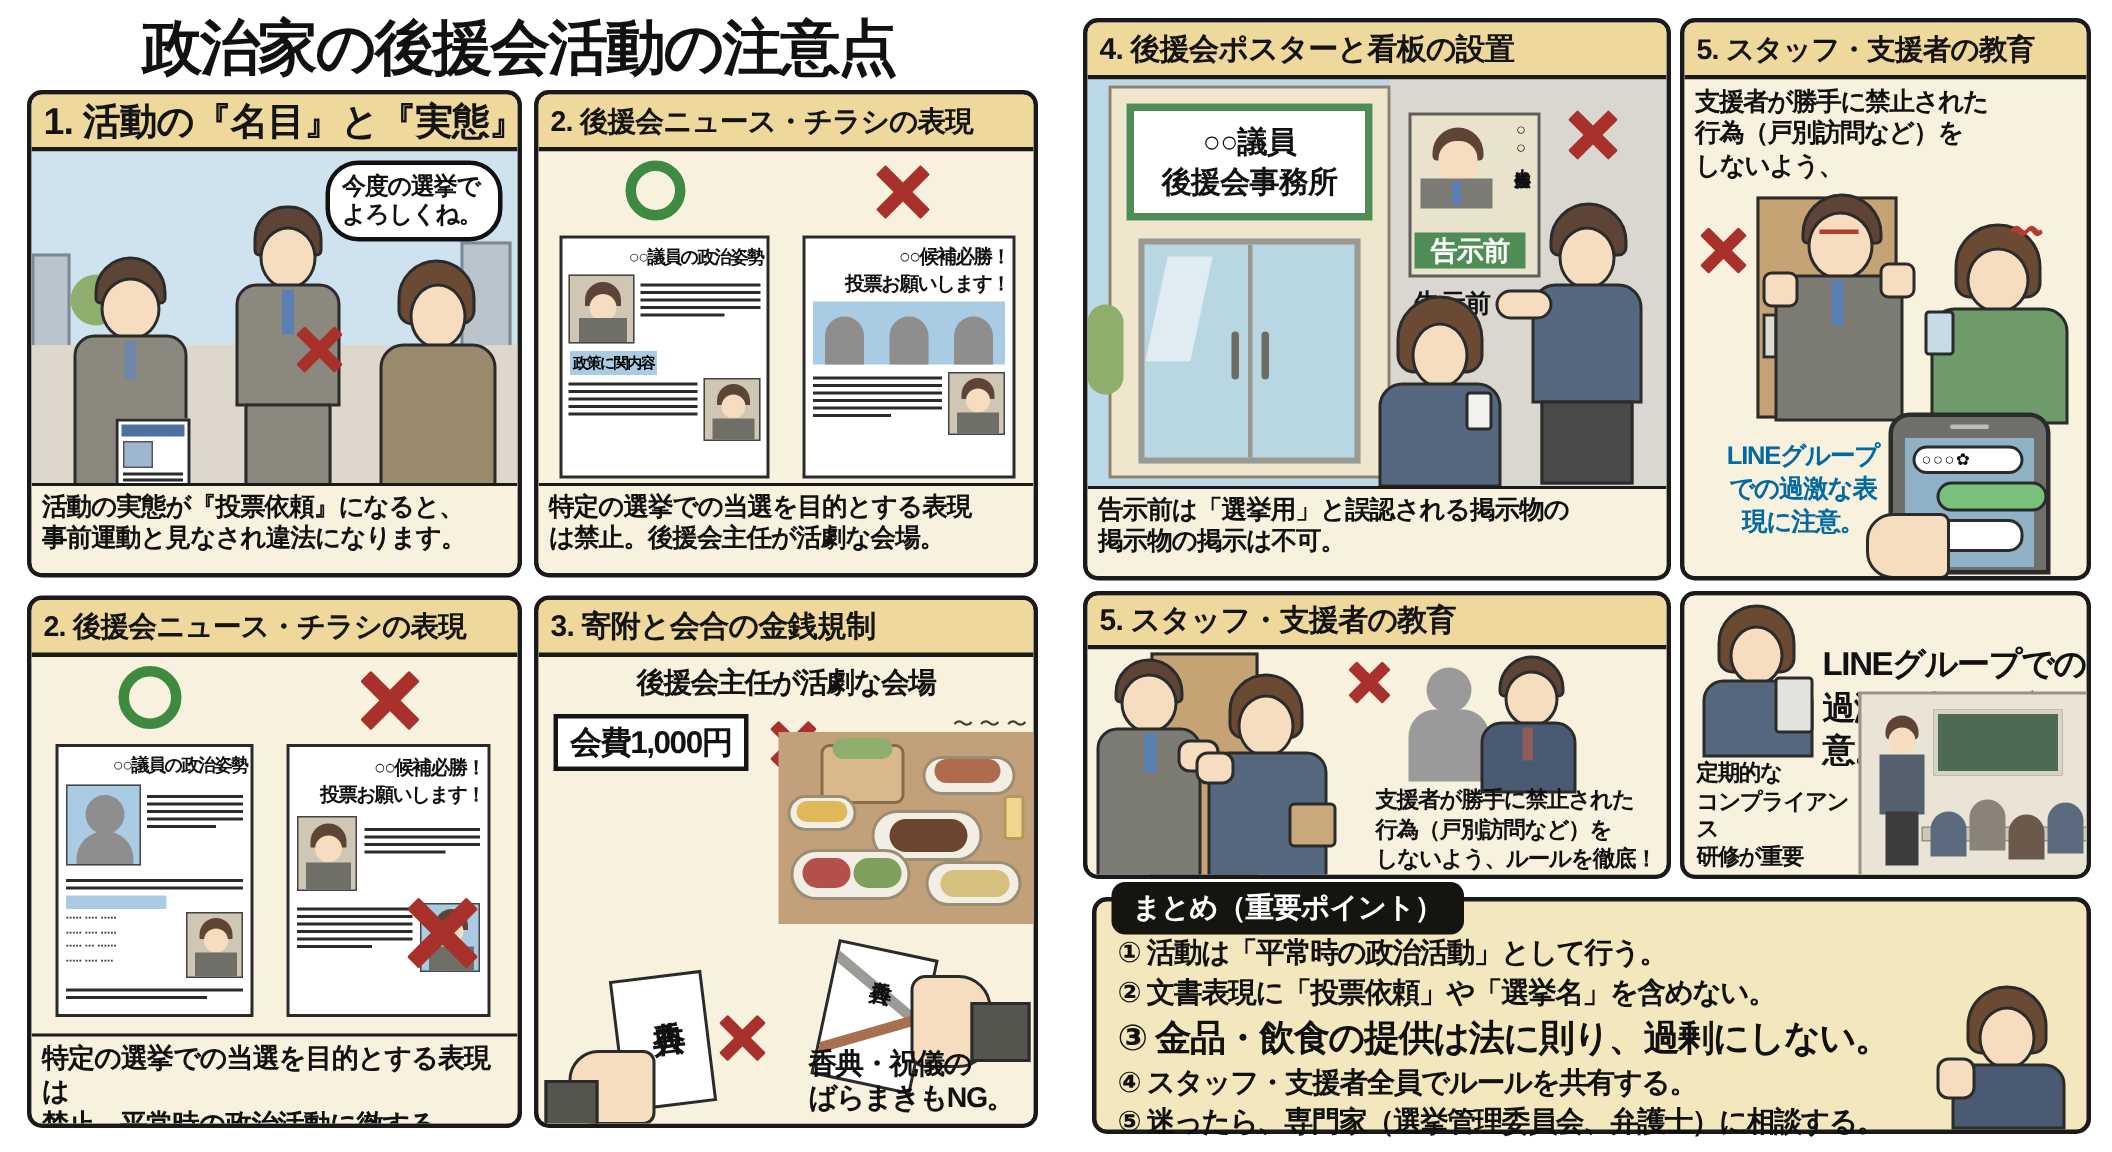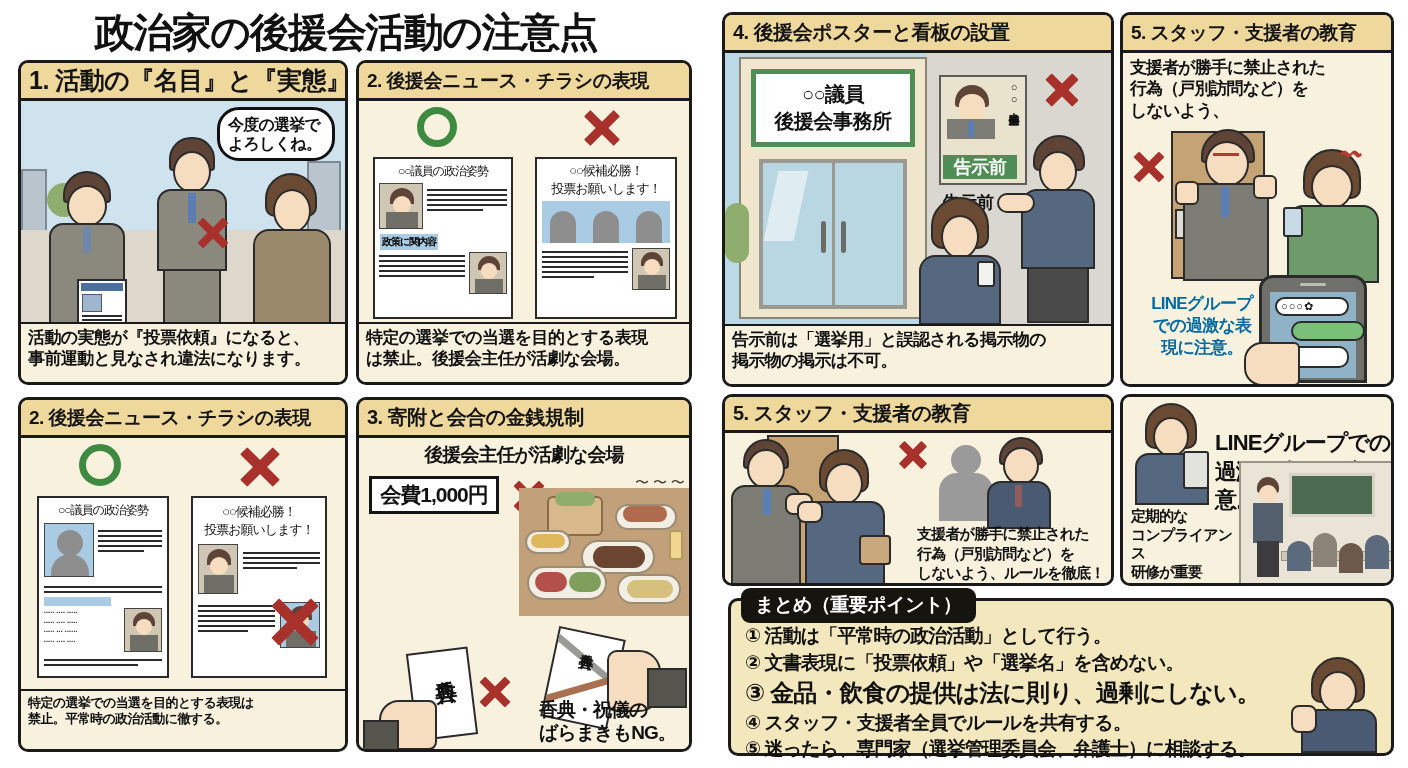--- a/index.html
+++ b/index.html
@@ -25,21 +25,21 @@
   .xm i.a { transform:translate(-50%,-50%) rotate(45deg); }
   .xm i.b { transform:translate(-50%,-50%) rotate(-45deg); }
 
   
   .bub { position:absolute; background:#fff; border:3px solid #111; border-radius:22px;
          padding:5px 8px; font-weight:bold; line-height:1.2; color:#111;
          letter-spacing:-0.8px; }
 
   
   .flyer { position:absolute; background:#fff; border:2px solid #2a2a2a; overflow:hidden; }
-  .flyer .ft { font-weight:normal; color:#111; letter-spacing:-1px; text-align:center; }
+  .flyer .ft { font-weight:bold; color:#111; letter-spacing:-1px; text-align:right; }
   .ln { background:#2b2b2b; height:2px; margin:3px 0; }
   .photo { background:#9a9a9a; border:1px solid #444; }
 
   
   .head { position:absolute; border-radius:50%; background:#f6ddc0; border:2px solid #2b2b2b; }
   .hair { position:absolute; background:#5d4436; border:2px solid #2b2b2b; }
   .body { position:absolute; background:#7c7c74; border:2px solid #2b2b2b; }
   .vert { writing-mode:vertical-rl; }
 
   
@@ -261,21 +261,21 @@
             <div style="position:absolute;left:12px;top:10px;width:16px;height:16px;background:#f6ddc0;border-radius:50%;"></div>
             <div style="position:absolute;left:5px;bottom:0;width:30px;height:16px;background:#6f6f68;"></div>
           </div>
         </div>
         <div class="xm" style="position:absolute;left:74px;top:96px;width:56px;height:56px;">
           <i class="a" style="width:56px;height:11px;"></i>
             <i class="b" style="width:56px;height:11px;"></i>
         </div>
       </div>
     </div>
-    <div class="cap" style="font-size:13px;white-space:pre-line;height:60px;">特定の選挙での当選を目的とする表現は
+    <div class="cap" style="font-size:18px;white-space:pre-line;height:60px;">特定の選挙での当選を目的とする表現は
 禁止。平常時の政治活動に徹する。</div>
   </div>
 
   <div class="panel" style="left:356px;top:397px;width:336px;height:355px;">
     <div class="ph" style="height:38px;font-size:20px;">3. 寄附と会合の金銭規制</div>
     <div class="scene" style="top:38px;height:313px;background:#f7f1de;">
       <div style="position:absolute;left:0;right:0;top:4px;text-align:center;font-size:19px;
                   font-weight:bold;color:#111;letter-spacing:-1px;">後援会主任が活劇な会場</div>
 
       <div style="position:absolute;left:10px;top:38px;width:130px;height:38px;border:3px solid #151515;

